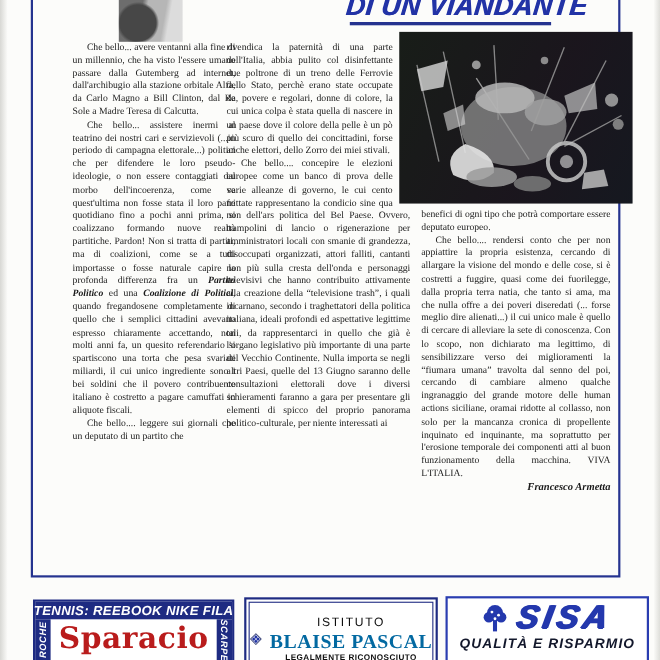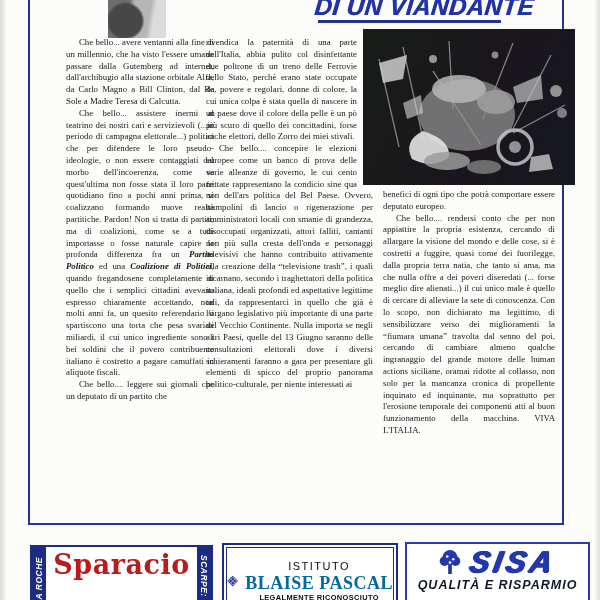--- a/index.html
+++ b/index.html
@@ -154,23 +154,25 @@
 
   <div class="col col2">
     <span class="wrap-spacer"></span>
     <p class="noindent">rivendica la paternità di una parte dell'Italia, abbia pulito col disinfettante due poltrone di un treno delle Ferrovie dello Stato, perchè erano state occupate da, povere e regolari, donne di colore, la cui unica colpa è stata quella di nascere in un paese dove il colore della pelle è un pò più scuro di quello dei concittadini, forse anche elettori, dello Zorro dei miei stivali.</p>
     <p>Che bello.... concepire le elezioni europee come un banco di prova delle varie alleanze di governo, le cui cento frittate rappresentano la condicio sine qua non dell'ars politica del Bel Paese. Ovvero, trampolini di lancio o rigenerazione per amministratori locali con smanie di grandezza, disoccupati organizzati, attori falliti, cantanti non più sulla cresta dell'onda e personaggi televisivi che hanno contribuito attivamente alla creazione della “televisione trash”, i quali incarnano, secondo i traghettatori della politica italiana, ideali profondi ed aspettative legittime tali, da rappresentarci in quello che già è l'organo legislativo più importante di una parte del Vecchio Continente. Nulla importa se negli altri Paesi, quelle del 13 Giugno saranno delle consultazioni elettorali dove i diversi schieramenti faranno a gara per presentare gli elementi di spicco del proprio panorama politico-culturale, per niente interessati ai</p>
   </div>
 
   <div class="col col3">
     <p class="noindent">benefici di ogni tipo che potrà comportare essere deputato europeo.</p>
     <p>Che bello.... rendersi conto che per non appiattire la propria esistenza, cercando di allargare la visione del mondo e delle cose, si è costretti a fuggire, quasi come dei fuorilegge, dalla propria terra natia, che tanto si ama, ma che nulla offre a dei poveri diseredati (... forse meglio dire alienati...) il cui unico male è quello di cercare di alleviare la sete di conoscenza. Con lo scopo, non dichiarato ma legittimo, di  sensibilizzare verso dei miglioramenti la “fiumara umana” travolta dal senno del poi, cercando di cambiare almeno qualche ingranaggio del grande motore delle human actions siciliane, oramai ridotte al collasso, non solo per la mancanza cronica di propellente inquinato ed inquinante, ma soprattutto per l'erosione temporale dei componenti atti al buon funzionamento della macchina. VIVA L'ITALIA.</p>
+    <p class="signature">Francesco Armetta</p>
   </div>
 
   <div class="ad ad1">
+    <div class="banner navy">TENNIS: REEBOOK NIKE FILA</div>
     <div class="body">
       <div class="vstrip left navy">
           <span>LA ROCHE</span>
         </div>
       <div class="center">
         <span class="sparacio">Sparacio</span>
       </div>
       <div class="vstrip right navy">
           <span>SCARPE: O</span>
         </div>

